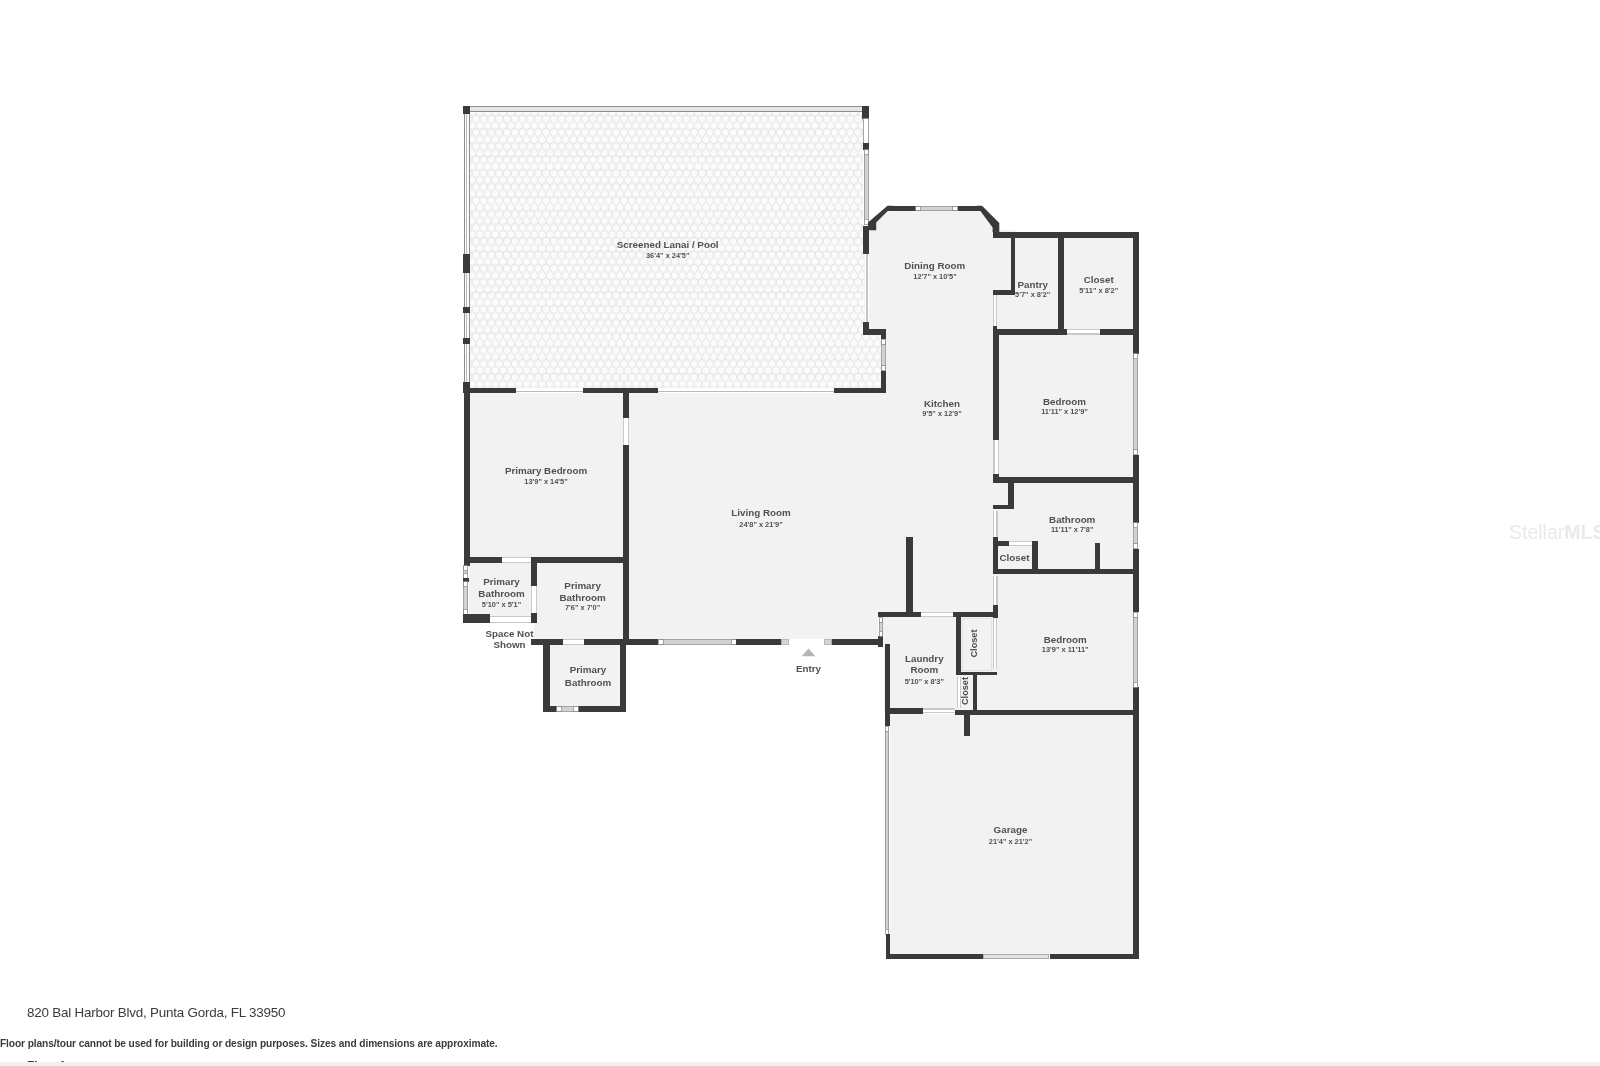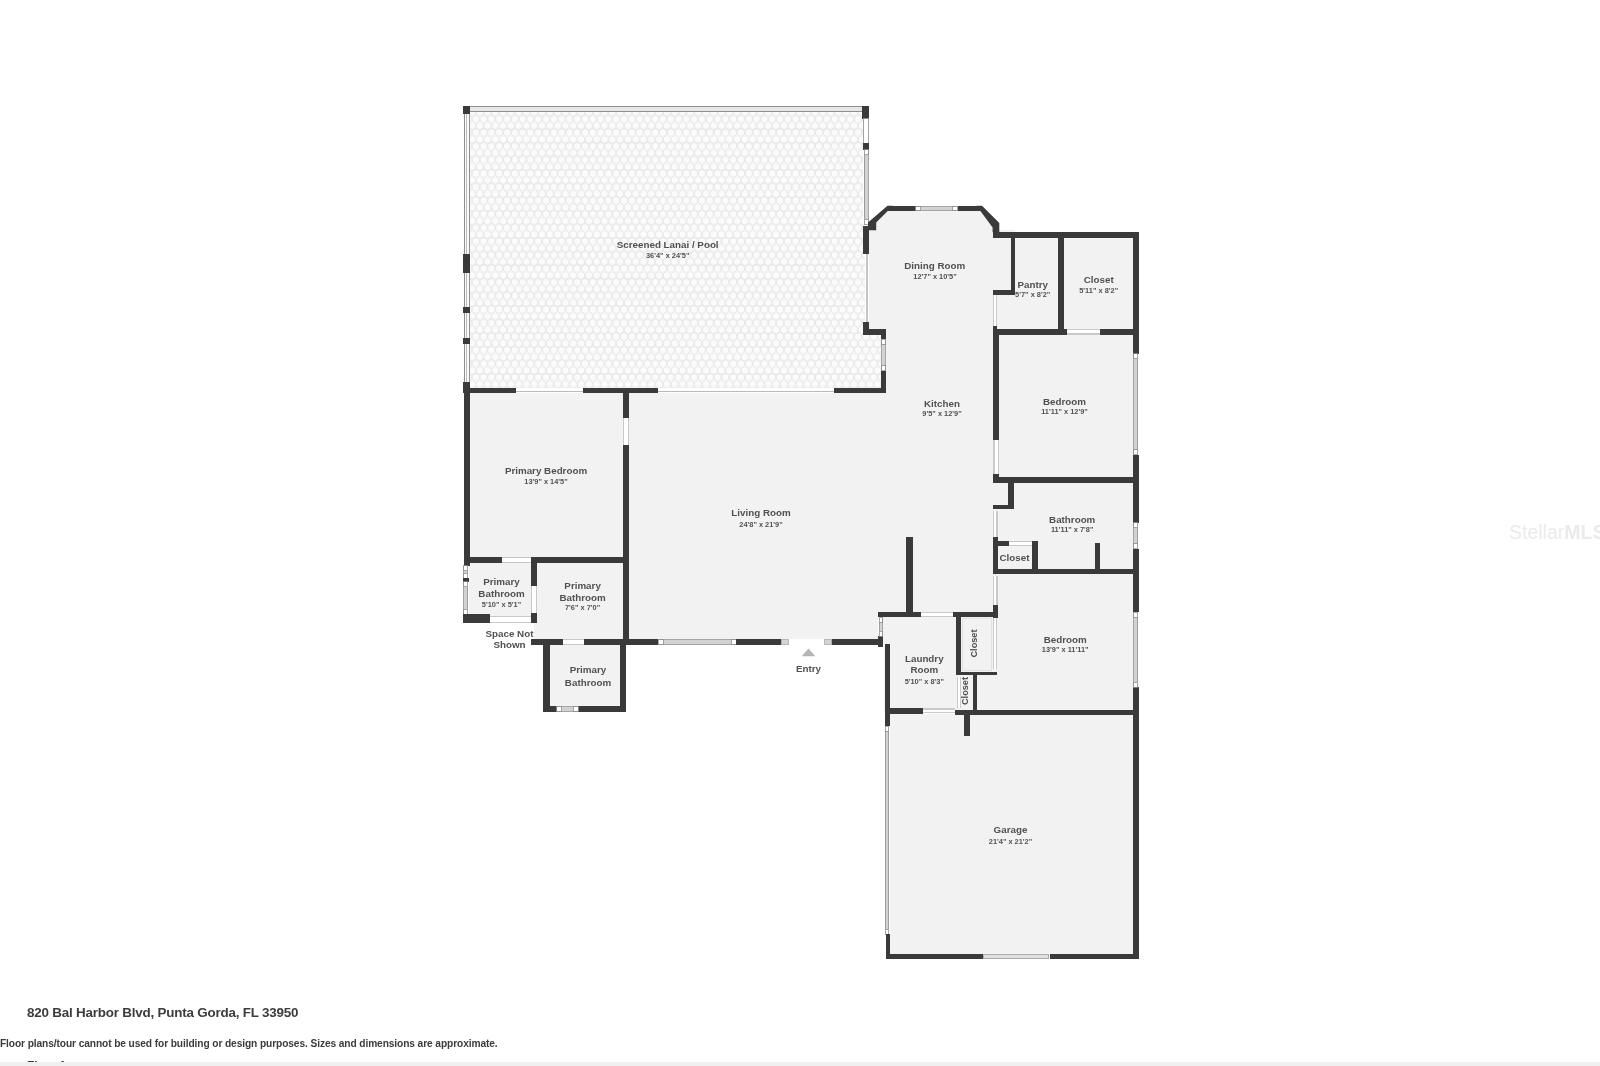--- a/index.html
+++ b/index.html
@@ -1,18 +1,18 @@
 <!DOCTYPE html>
 <html><head>
 <meta charset="utf-8">
 <style>
   html,body { margin:0; padding:0; background:#ffffff; }
   .page { position:relative; width:1600px; height:1066px; overflow:hidden;
           font-family:"Liberation Sans", sans-serif; }
-  .addr { position:absolute; left:27px; top:1005px; font-size:13.4px; letter-spacing:-0.2px; font-weight:bold; color:#3c3c3c; }
+  .addr { position:absolute; left:27px; top:1005px; font-size:13.4px; letter-spacing:-0.2px; font-weight:normal; color:#3c3c3c; }
   .floor { position:absolute; left:27px; top:1034px; font-size:12px; letter-spacing:-0.2px; font-weight:bold; color:#3c3c3c;margin-top:25px; }
   .disc { position:absolute; left:0; width:1600px; top:1038px; font-size:10.2px; letter-spacing:-0.1px; font-weight:bold; color:#3c3c3c; }
   .bstrip { position:absolute; left:0; top:1062px; width:1600px; height:4px; background:#f0f0f0; }
 </style>
 </head>
 <body>
 <div class="page">
 <svg width="1600" height="1066" viewBox="0 0 1600 1066">
 <defs>
 <pattern id="hex" width="7.8" height="13.6" patternUnits="userSpaceOnUse">

